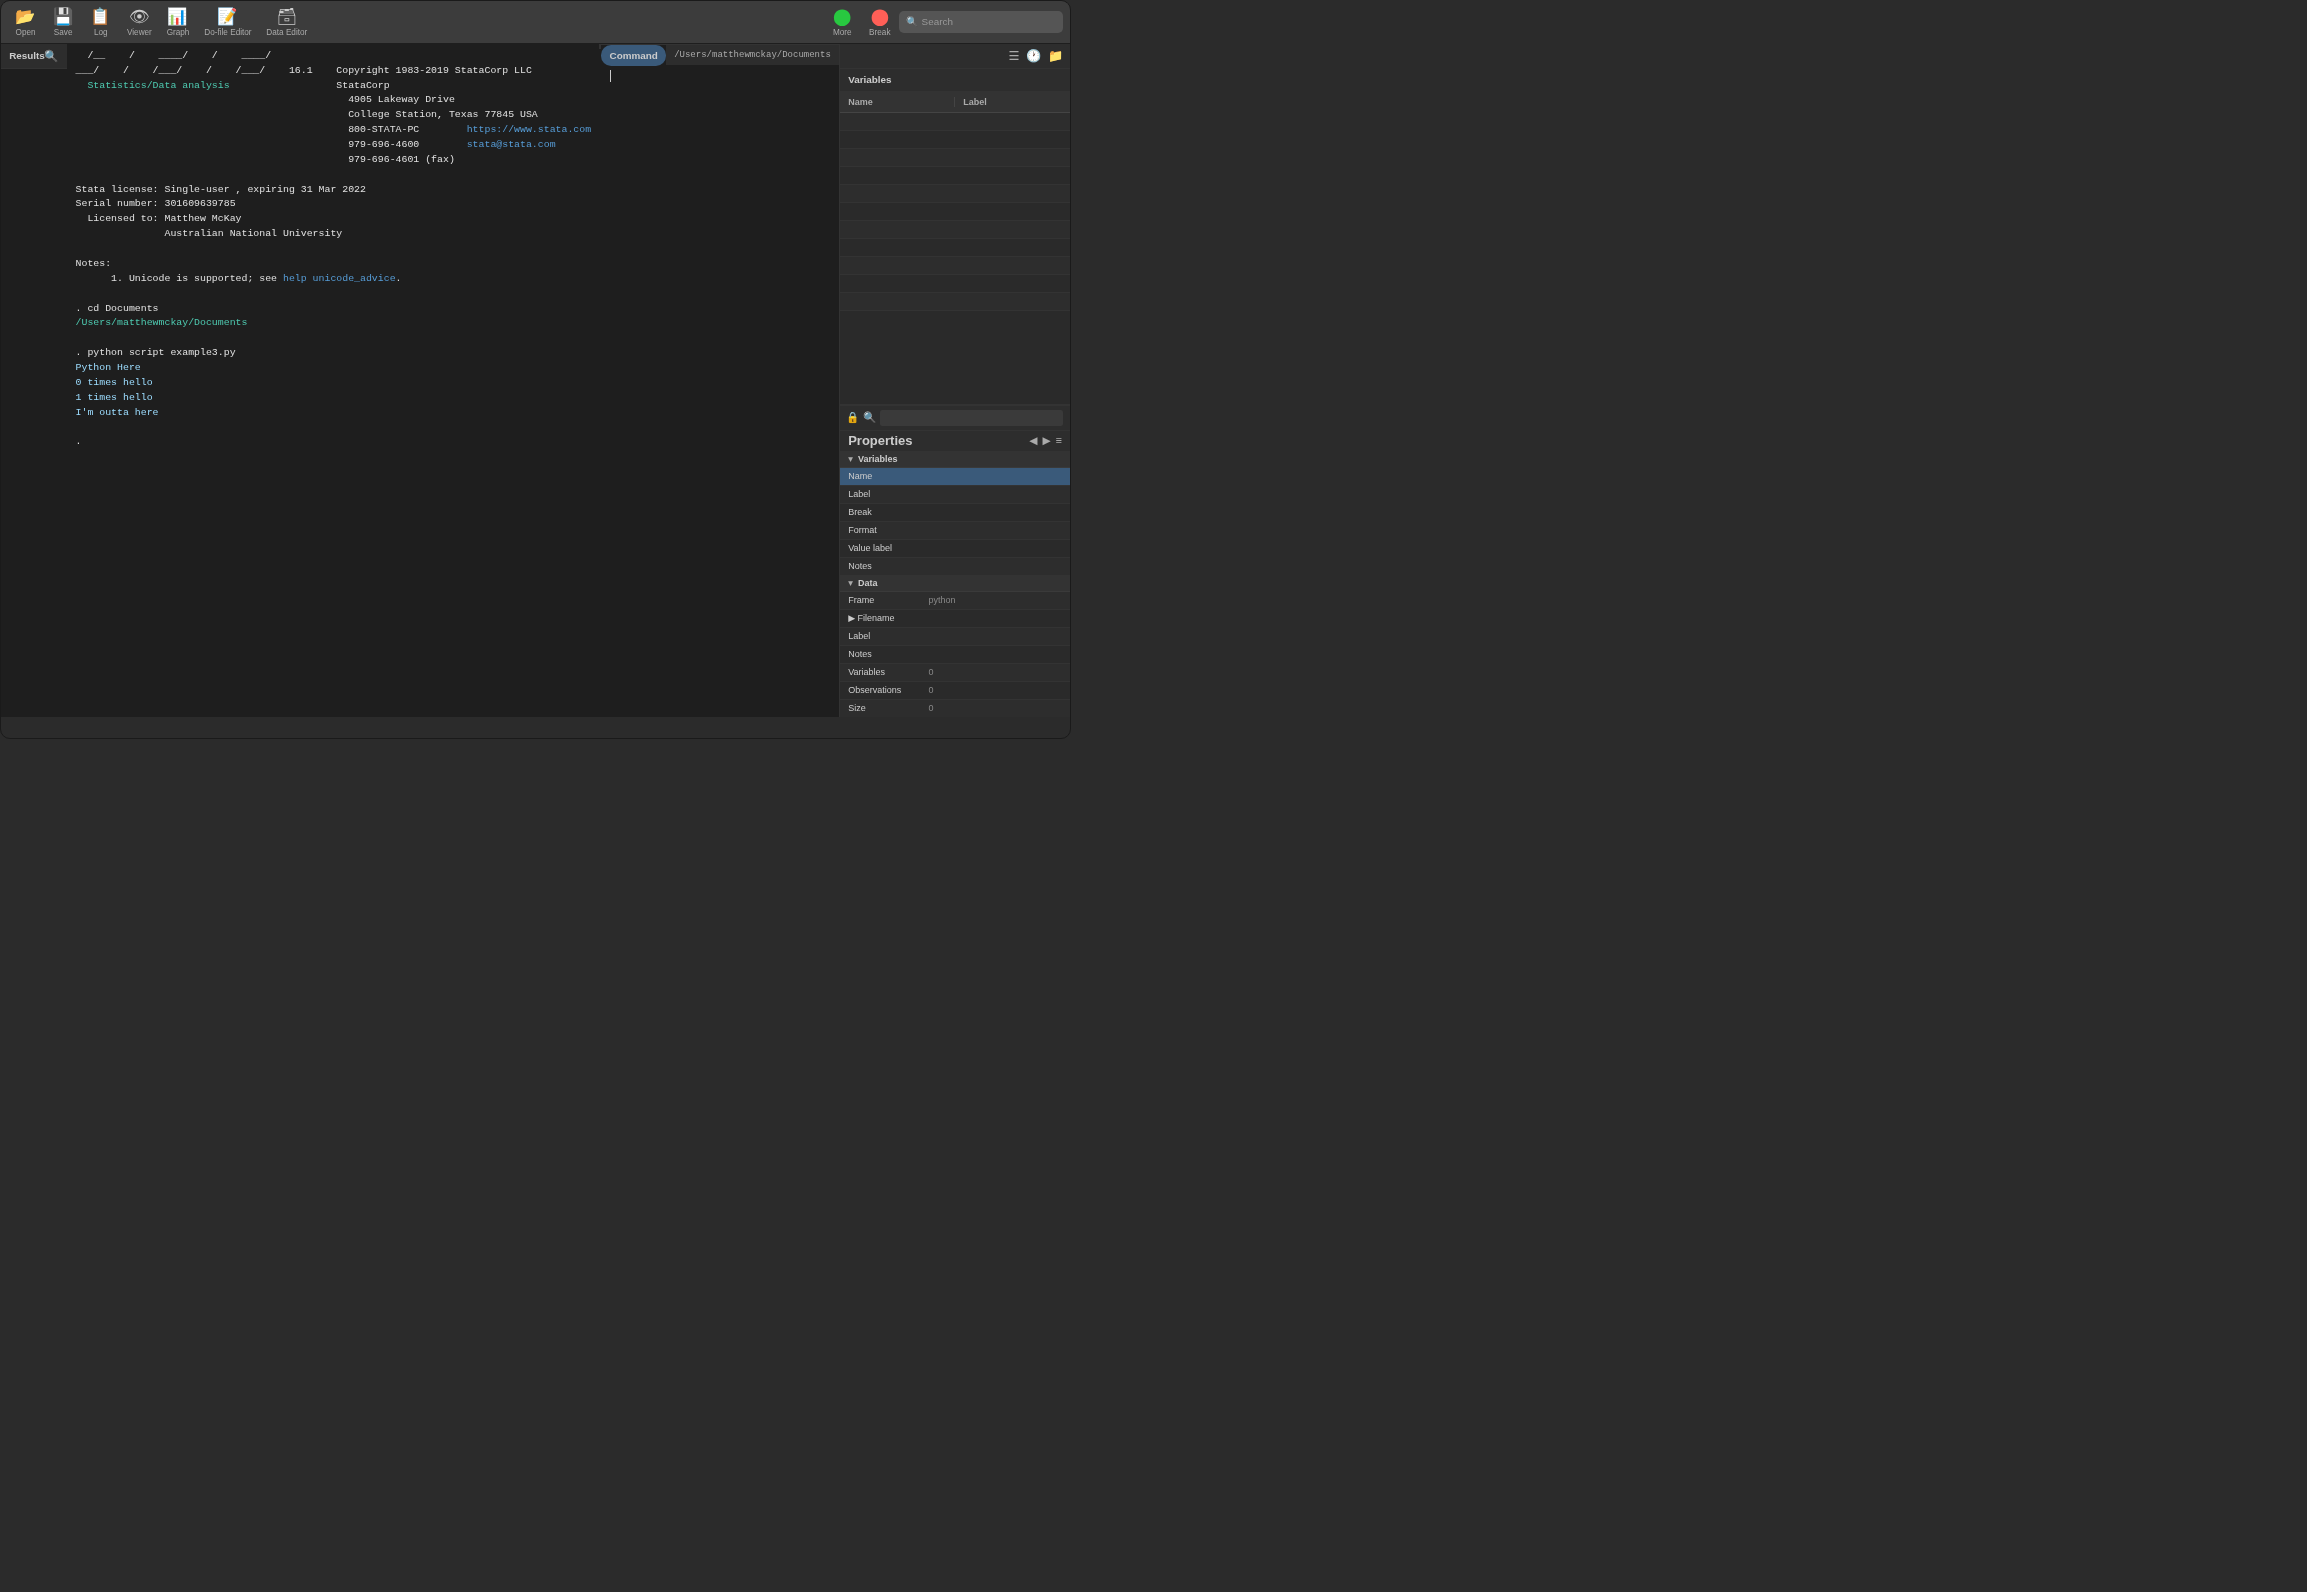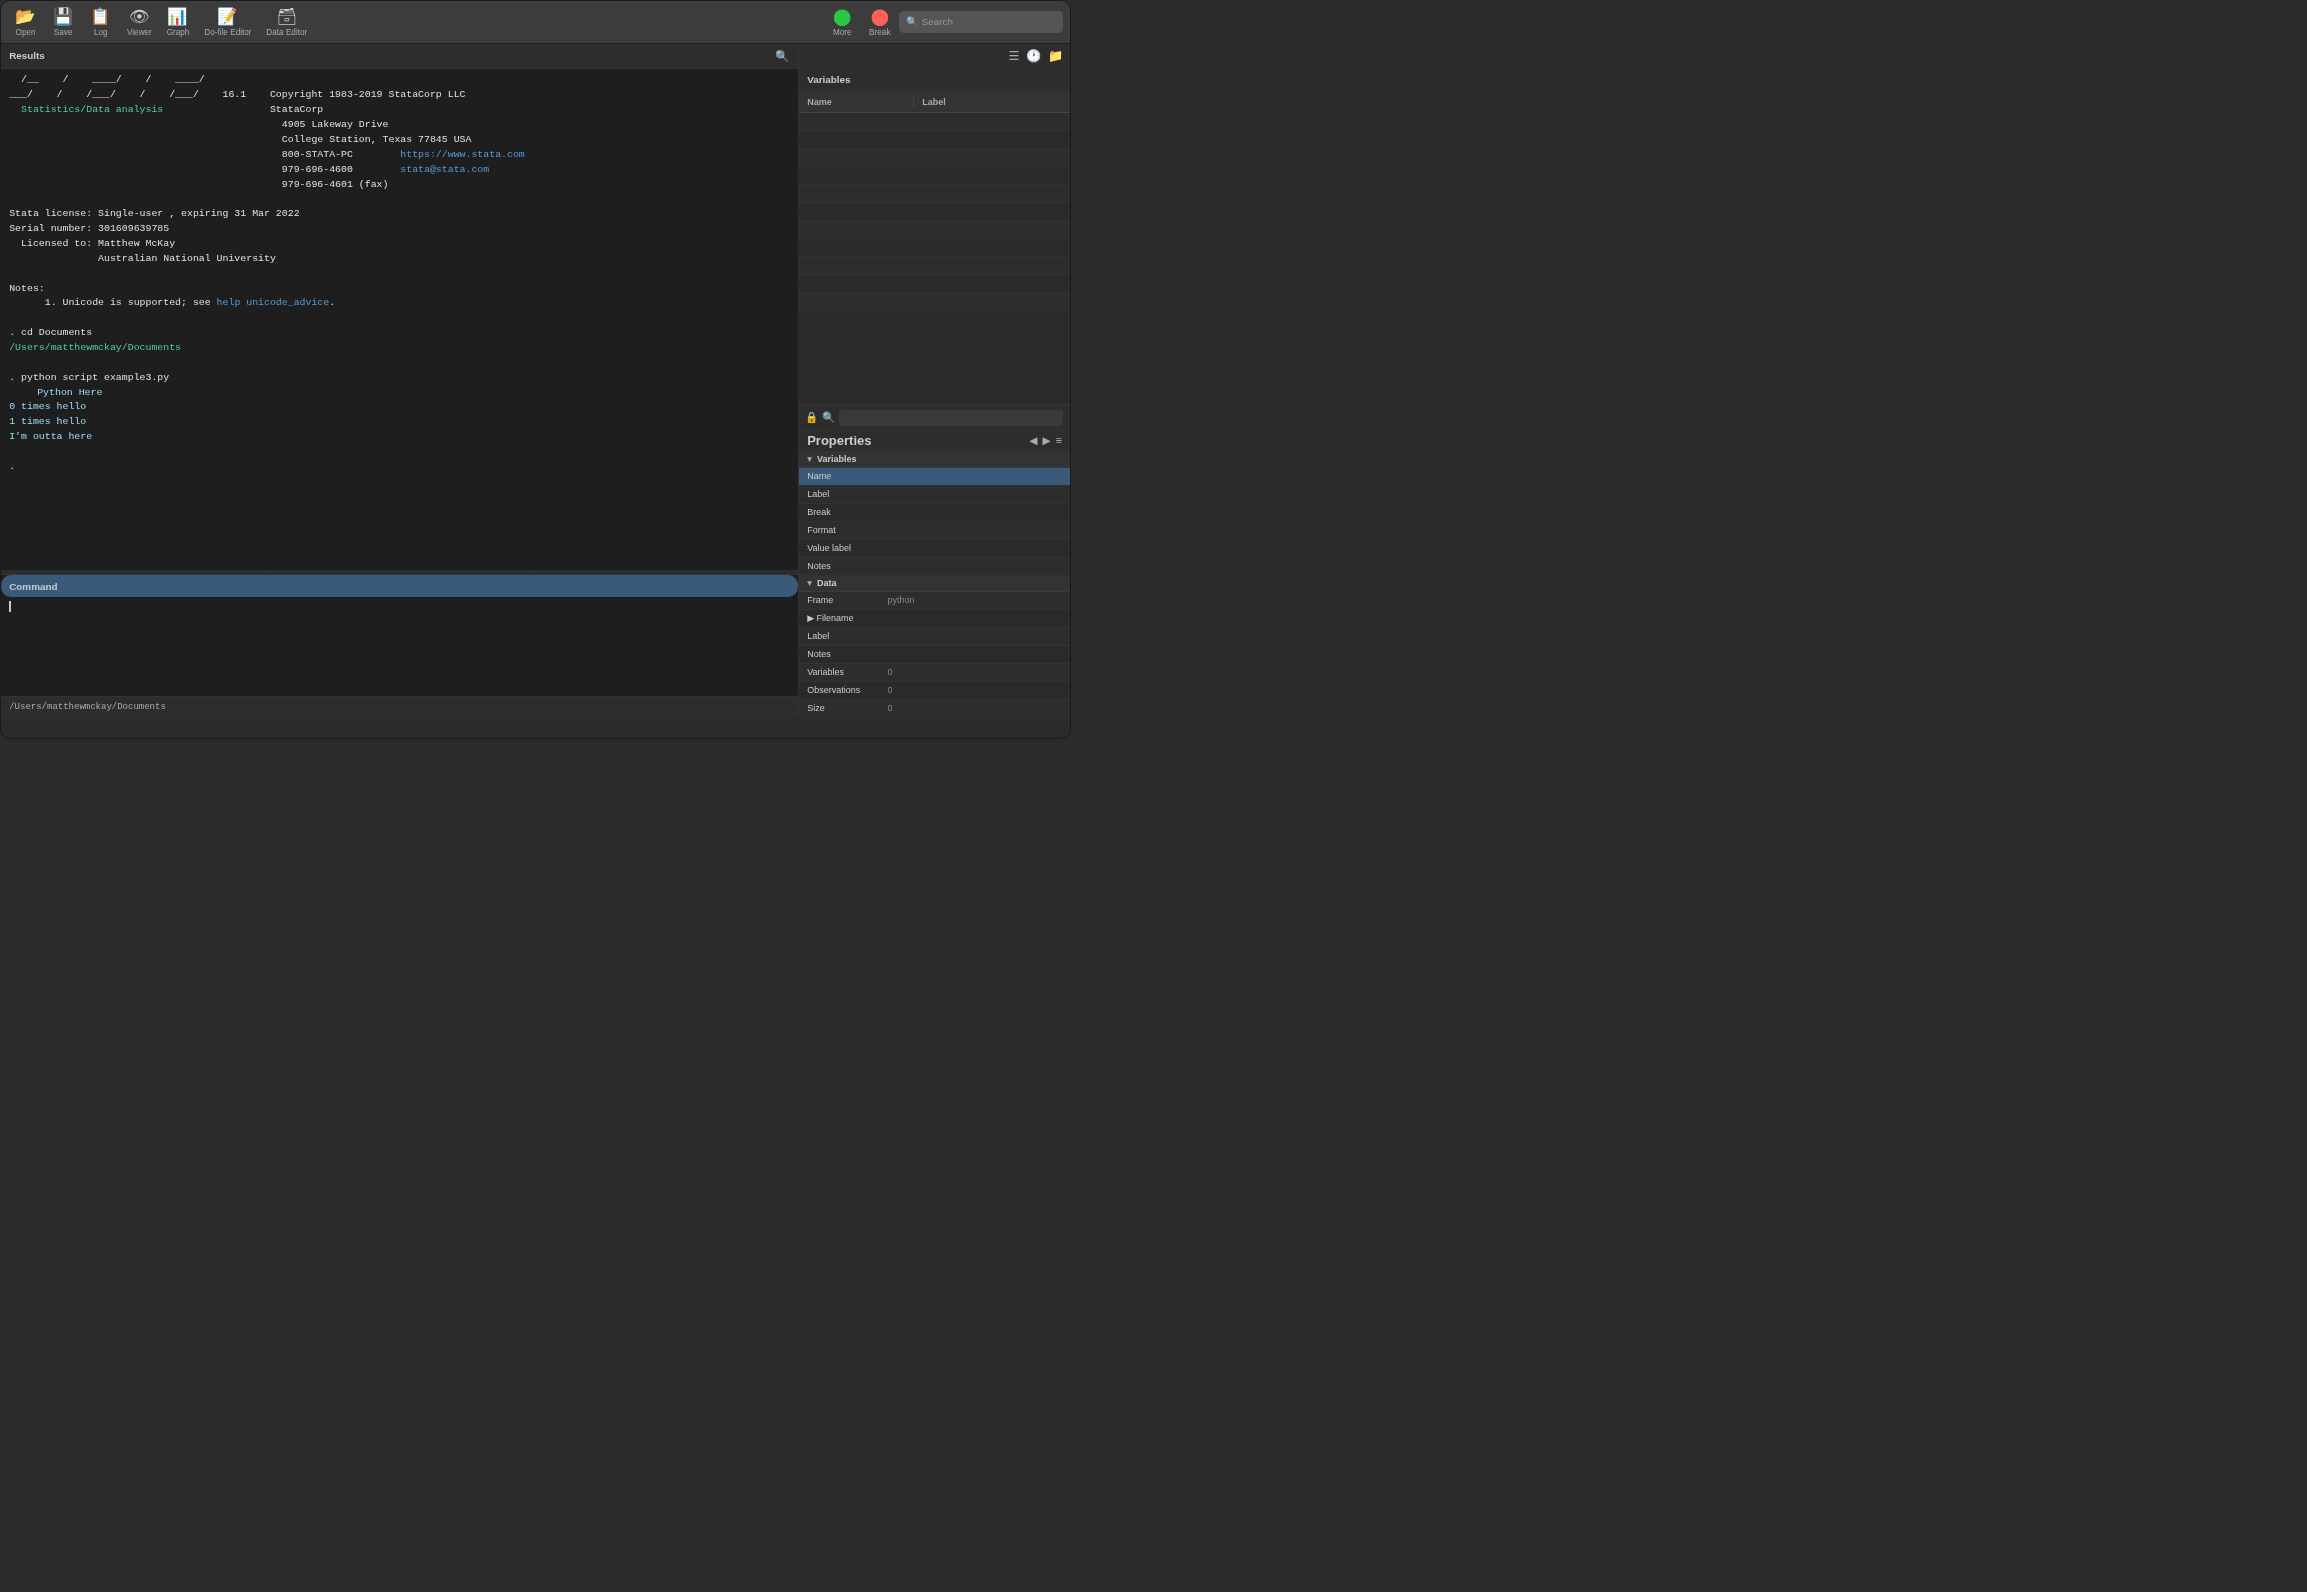--- a/index.html
+++ b/index.html
@@ -93,21 +93,21 @@
     .search-box input::placeholder { color: #999999; }
     
     .main-layout {
       display: flex;
       height: calc(739px - 23px - 43px);
     }
     
     .left-panel {
       flex: 1;
       display: flex;
-      flex-direction: column;
+      flex-direction: row;
       background: #1e1e1e;
       border-right: 0.8px solid #333;
     }
     .results-header {
       background: #2d2d2d;
       border-bottom: 0.8px solid #333;
       padding: 3.3px 8.2px;
       display: flex;
       align-items: center;
       justify-content: space-between;
@@ -128,21 +128,21 @@
       overflow-y: auto;
       padding: 4.9px 8.2px;
       font-family: 'Courier New', Courier, monospace;
       font-size: 9.9px;
       line-height: 1.5;
       color: #e0e0e0;
     }
     .results-area .green { color: #4ec9b0; }
     .results-area .link { color: #569cd6; cursor: pointer; }
     .results-area .path { color: #4ec9b0; }
-    .results-area .cyan { color: #9cdcfe; margin-left: 28px; }
+    .results-area .cyan { color: #9cdcfe; }
     .scroll-indicator {
       height: 4.9px;
       background: #2d2d2d;
       display: flex;
     }
     .scroll-track { flex: 1; }
     
     .command-section {
       border-top: 0.8px solid #333;
     }

